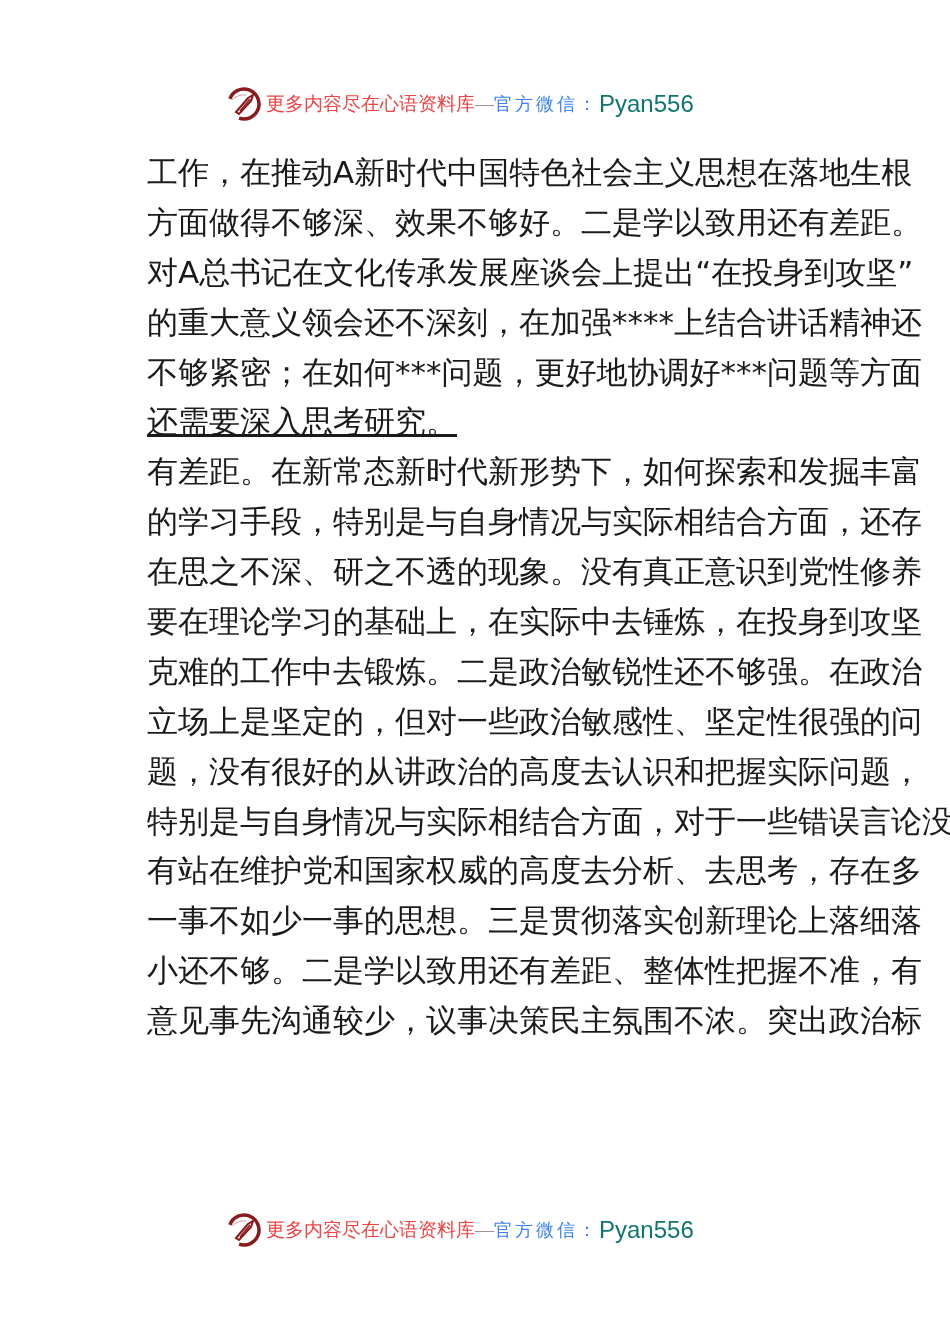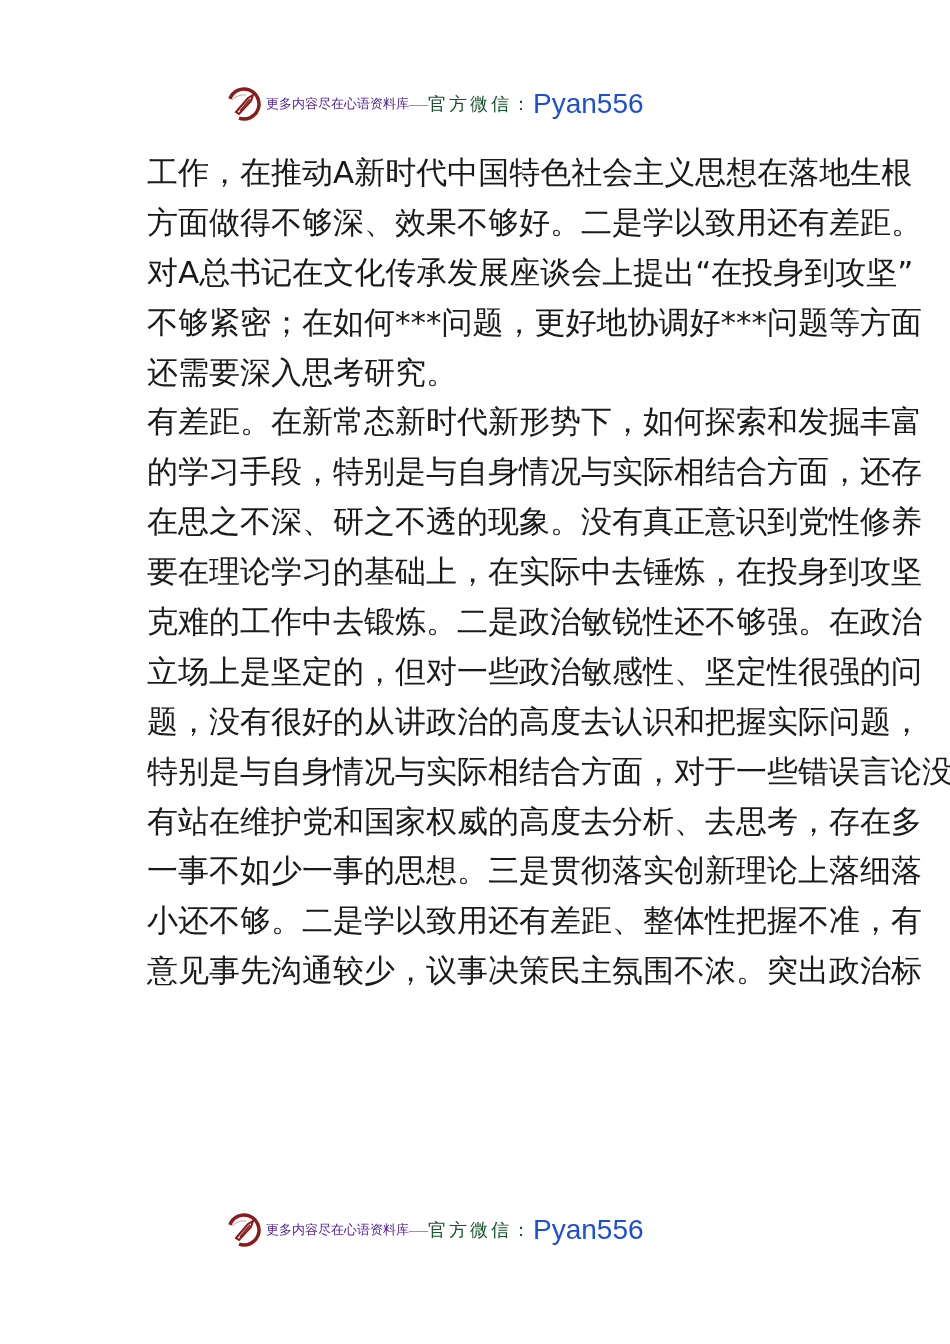--- a/index.html
+++ b/index.html
@@ -6,35 +6,35 @@
     body { width: 950px; height: 1344px; position: relative; overflow: hidden; }
     .banner {
       position: absolute; left: 226px; width: 500px; height: 40px;
       display: flex; align-items: center;
     }
     .banner.top { top: 84px; }
     .banner.bottom { top: 1210px; }
     .logo { width: 36px; height: 36px; margin-right: 4px; flex: 0 0 auto; }
     .banner-text {
       font-family: "DejaVu Serif", "Liberation Serif", serif;
-      font-size: 13px; color: #4c1d95; letter-spacing: 0px; white-space: nowrap;
+      font-size: 19px; color: #ef4444; letter-spacing: 0px; white-space: nowrap;
     }
     .banner-dash { color: #a08a86; font-family: "Liberation Serif", serif; font-size: 19px; }
-    .banner-label { color: #14532d; font-family: "DejaVu Serif", serif; font-size: 18px; letter-spacing: 3px; }
-    .banner-id { color: #1d4ed8; font-family: "Liberation Sans", sans-serif; font-size: 28px; }
+    .banner-label { color: #3b82f6; font-family: "DejaVu Serif", serif; font-size: 18px; letter-spacing: 3px; }
+    .banner-id { color: #0f766e; font-family: "Liberation Sans", sans-serif; font-size: 24px; }
     .body-text {
       position: absolute; left: 147px; top: 148px; width: 662px;
       font-family: "DejaVu Sans", sans-serif; font-size: 31px;
       color: #1a1a1a;
     }
     .line {
       height: 49.9px; line-height: 49.9px; white-space: nowrap;
       text-align: justify; text-align-last: justify; letter-spacing: 0px;
     }
-    .line.last { text-align-last: left; }
+    .line.last { text-align-last: left; text-decoration: underline; }
     .line.indent { padding-left: 48px; }
   </style>
 </head>
 <body>
 
 <div class="banner top">
   <svg class="logo" viewBox="0 0 36 36">
     <circle cx="18" cy="18" r="15" fill="none" stroke="#8b1a1a" stroke-width="3.5" stroke-dasharray="70 25" transform="rotate(200 18 18)"></circle>
     <path d="M10 26 L22 12 L27 9 L25 15 L13 28 Z" fill="#fff" stroke="#8b1a1a" stroke-width="2"></path>
     <path d="M14 25 L24 13" stroke="#8b1a1a" stroke-width="1.5"></path>
@@ -43,20 +43,21 @@
   <span class="banner-text">更多内容尽在心语资料库</span>
     <span class="banner-dash">—</span>
     <span class="banner-label">官方微信：</span>
     <span class="banner-id">Pyan556</span>
 </div>
 
 <div class="body-text">
   <div class="line">工作，在推动A新时代中国特色社会主义思想在落地生根</div>
   <div class="line">方面做得不够深、效果不够好。二是学以致用还有差距。</div>
   <div class="line">对A总书记在文化传承发展座谈会上提出“在投身到攻坚”</div>
+  <div class="line">的重大意义领会还不深刻，在加强****上结合讲话精神还</div>
   <div class="line">不够紧密；在如何***问题，更好地协调好***问题等方面</div>
   <div class="line last">还需要深入思考研究。</div>
   <div class="line">有差距。在新常态新时代新形势下，如何探索和发掘丰富</div>
   <div class="line">的学习手段，特别是与自身情况与实际相结合方面，还存</div>
   <div class="line">在思之不深、研之不透的现象。没有真正意识到党性修养</div>
   <div class="line">要在理论学习的基础上，在实际中去锤炼，在投身到攻坚</div>
   <div class="line">克难的工作中去锻炼。二是政治敏锐性还不够强。在政治</div>
   <div class="line">立场上是坚定的，但对一些政治敏感性、坚定性很强的问</div>
   <div class="line">题，没有很好的从讲政治的高度去认识和把握实际问题，</div>
   <div class="line">特别是与自身情况与实际相结合方面，对于一些错误言论没</div>

